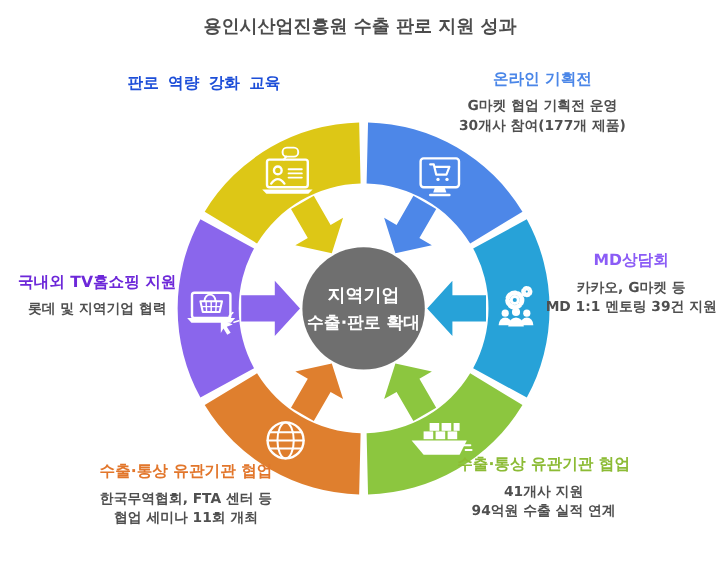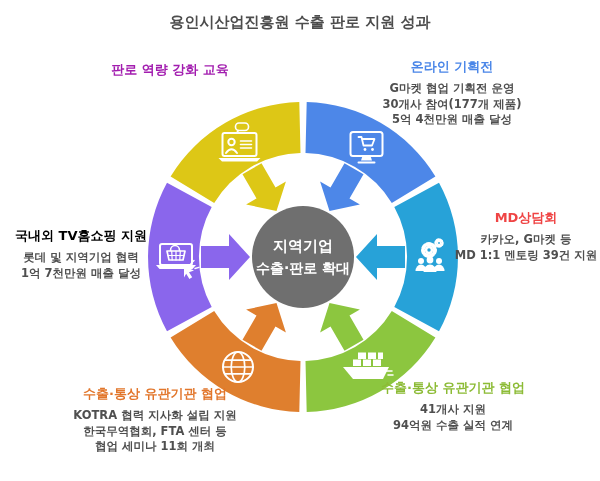--- a/index.html
+++ b/index.html
@@ -110,48 +110,45 @@
       <path d="M-5.5,-6.5 a4.5,5 0 0 1 9,0" stroke-width="1.6"></path>
       <path d="M-9,-6 H9 L7,3 H-7 Z" stroke-width="1.7"></path>
       <path d="M-4.3,-6 L-3.8,3 M0,-6 V3 M4.3,-6 L3.8,3 M-8,-1.5 H8" stroke-width="1.2"></path>
       <path class="fill" d="M-20,8 h40 l-3.5,4 h-33 Z"></path>
       <path class="fill" d="M8,9 l10,4.5 -5,1.7 3.2,5 -2.8,1.8 -3.2,-5.2 -2.2,3.7 Z"></path>
       <path d="M15,6.5 l3,-3 M19,11.5 l4,-1.2" stroke-width="1.4"></path>
     </g>
   </svg>
 
   <div class="block" style="left:170px;top:62px">
-    <div class="heading" style="color: #a21caf;">판로 역량 강화 교육</div>
+    <div class="heading" style="color: #1d4ed8; font-family: Liberation Mono, monospace;">판로 역량 강화 교육</div>
   </div>
 
   <div class="block" style="left:452px;top:59px">
     <div class="heading" style="color: rgb(74, 134, 232);">온라인 기획전</div>
     <div class="line">G마켓 협업 기획전 운영</div>
     <div class="line">30개사 참여(177개 제품)</div>
-    <div class="line">5억 4천만원 매출 달성</div>
   </div>
 
   <div class="block" style="left:526px;top:210px">
-    <div class="heading" style="color: #ef4444;">MD상담회</div>
+    <div class="heading" style="color: #8b5cf6;">MD상담회</div>
     <div class="line">카카오, G마켓 등</div>
     <div class="line">MD 1:1 멘토링 39건 지원</div>
   </div>
 
   <div class="block" style="left:453px;top:380px">
     <div class="heading" style="color: rgb(140, 187, 53);">수출·통상 유관기관 협업</div>
     <div class="line">41개사 지원</div>
     <div class="line">94억원 수출 실적 연계</div>
   </div>
 
   <div class="block" style="left:155px;top:386px">
     <div class="heading" style="color: rgb(226, 118, 43);">수출·통상 유관기관 협업</div>
-    <div class="line">KOTRA 협력 지사화 설립 지원</div>
     <div class="line">한국무역협회, FTA 센터 등</div>
     <div class="line">협업 세미나 11회 개최</div>
   </div>
 
   <div class="block" style="left:81px;top:228px">
-    <div class="heading" style="color: #000000;">국내외 TV홈쇼핑 지원</div>
+    <div class="heading" style="color: #6d28d9;">국내외 TV홈쇼핑 지원</div>
     <div class="line">롯데 및 지역기업 협력</div>
-    <div class="line">1억 7천만원 매출 달성</div>
   </div>
 
 </div>
 
 </body></html>

